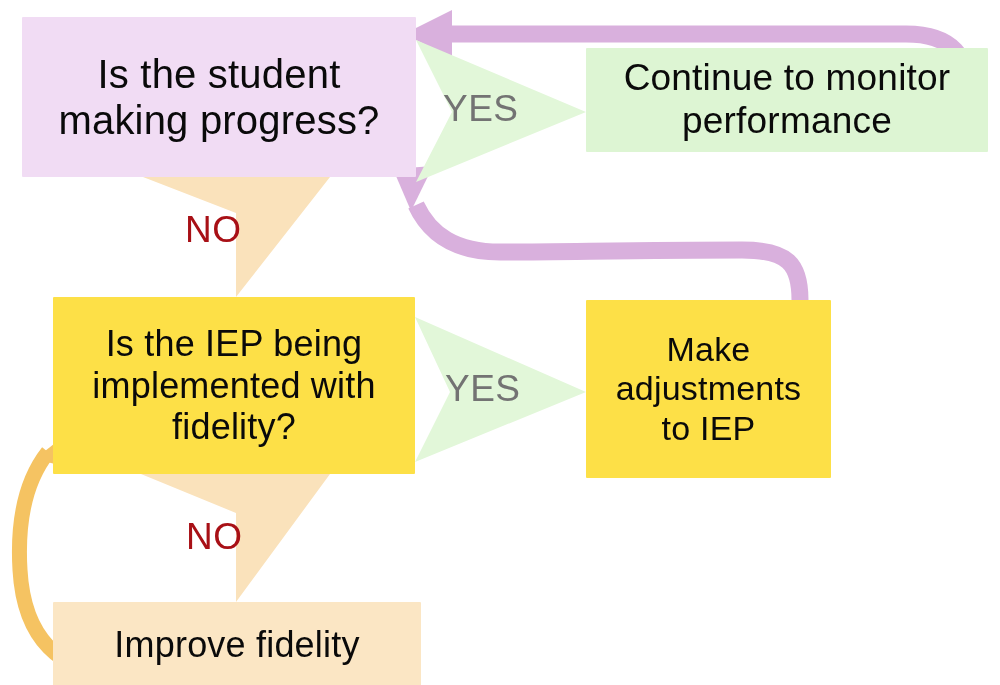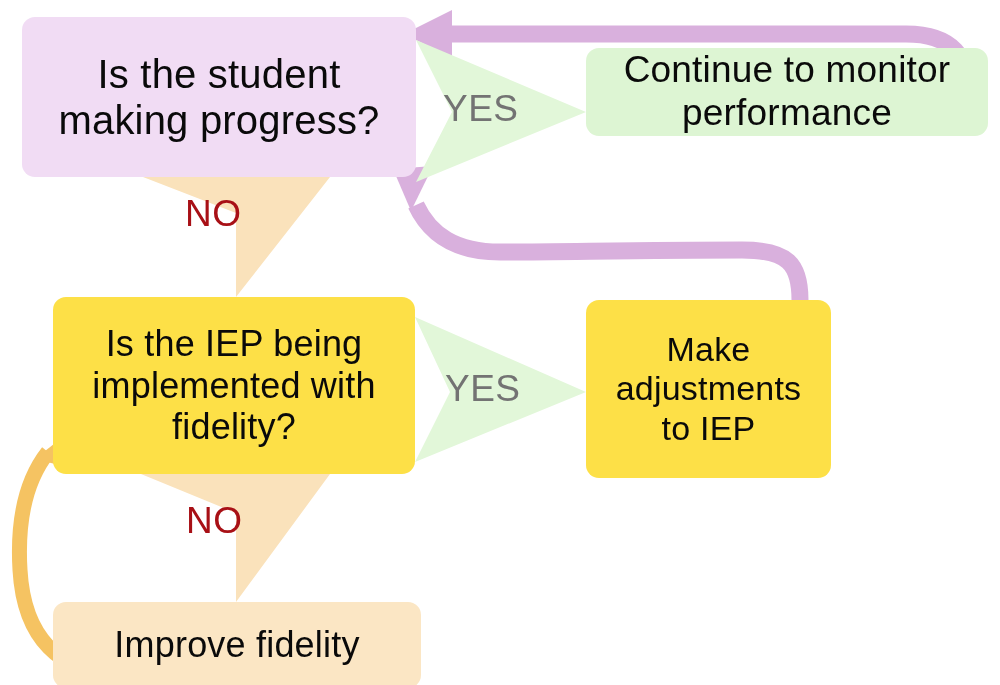--- a/index.html
+++ b/index.html
@@ -22,38 +22,38 @@
     width: 1000px;
     height: 685px;
     pointer-events: none;
   }
   .node {
     position: absolute;
     display: flex;
     align-items: center;
     justify-content: center;
     text-align: center;
-    border-radius: 13px;
+    border-radius: 1px;
     color: #0a0a0a;
     line-height: 1.16;
     font-weight: 400;
     letter-spacing: 0.2px;
     box-sizing: border-box;
     padding: 8px 10px;
   }
   .node-text { display: block; white-space: pre-line; }
 
   
   #node-progress {
     left: 22px;  top: 17px;  width: 394px; height: 160px;
     background: #f1dcf4;
     font-size: 40px;
   }
   #node-monitor {
-    left: 586px; top: 48px;  width: 402px; height: 88px;
+    left: 586px; top: 48px;  width: 402px; height: 104px;
     background: #ddf5d3;
     font-size: 37px;
   }
   #node-fidelity {
     left: 53px;  top: 297px; width: 362px; height: 177px;
     background: #fde047;
     font-size: 36px;
   }
   #node-adjust {
     left: 586px; top: 300px; width: 245px; height: 178px;
@@ -68,21 +68,21 @@
 
   
   .arrow-label {
     position: absolute;
     font-size: 37px;
     font-weight: 400;
     letter-spacing: 0.5px;
     pointer-events: none;
   }
   .label-yes { color: #737373; }
-  .label-no  { color: #a81016; }
+  .label-no  { color: #a81016; margin-top: 16px; }
   #label-yes-top    { left: 443px; top: 88px;  }
   #label-yes-mid    { left: 445px; top: 368px; }
   #label-no-top     { left: 185px; top: 193px; }
   #label-no-bottom  { left: 186px; top: 500px; }
 </style>
 </head>
 <body>
 
 <div id="canvas">
 

